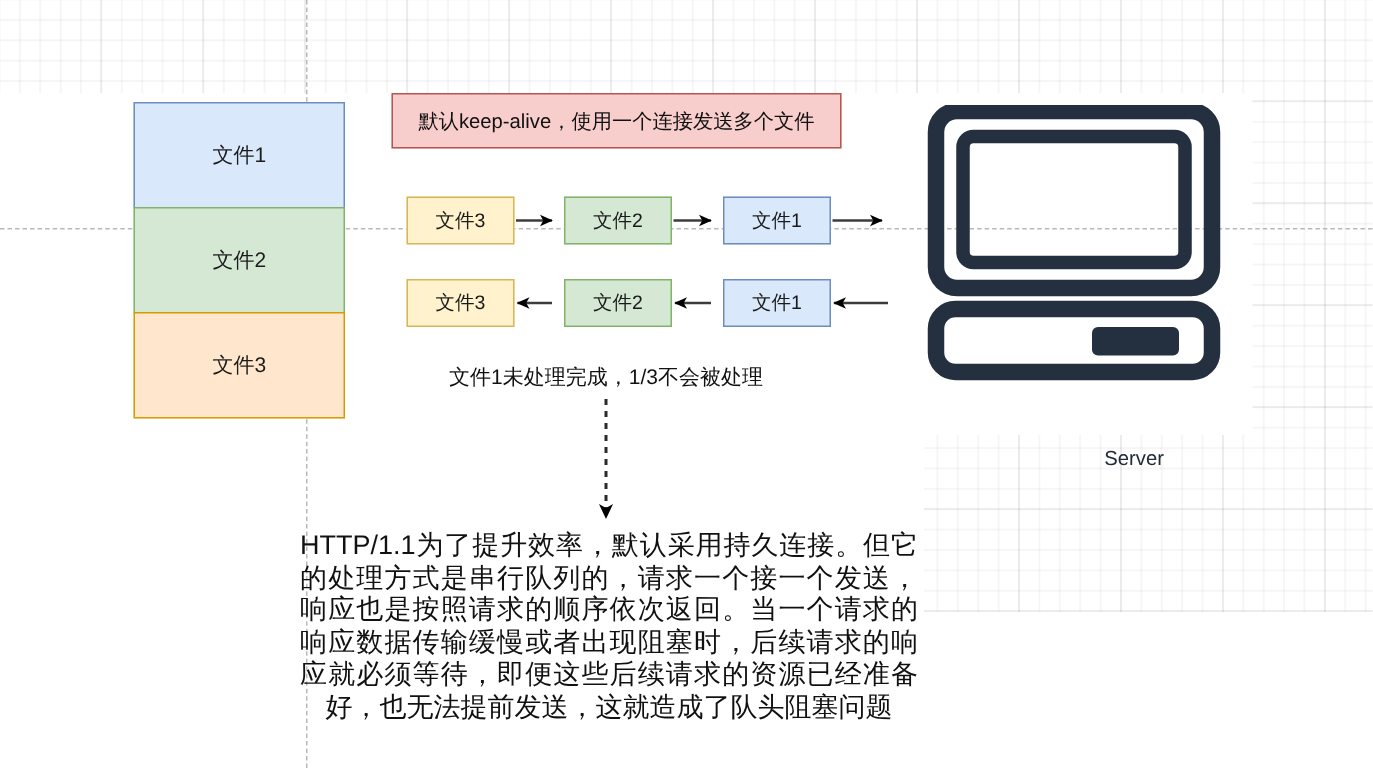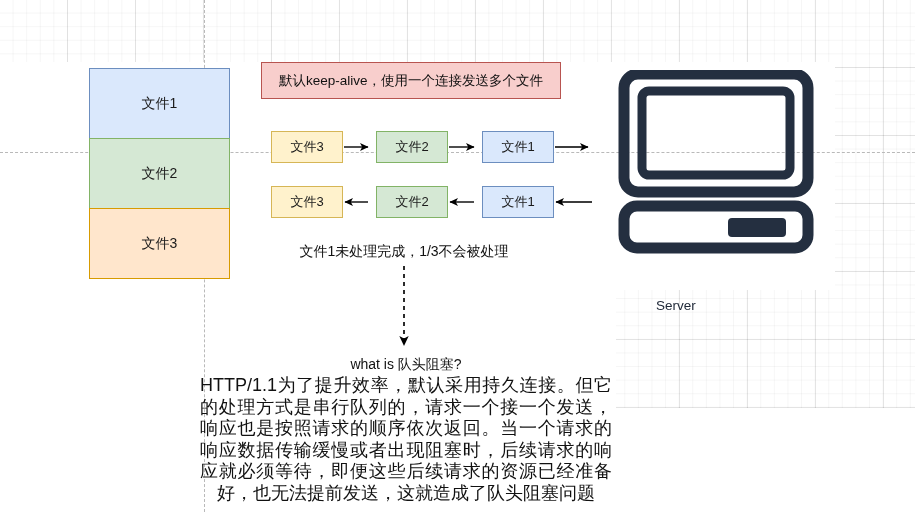--- a/index.html
+++ b/index.html
@@ -133,21 +133,21 @@
     width: 400px;
     text-align: center;
     font-size: 14px;
     color: #111111;
   }
   #server-label {
     position: absolute;
     left: 656px;
     top: 298px;
     width: 120px;
-    text-align: left;
+    text-align: right;
     font-size: 13.5px;
     color: #222b3a;
   }
 
   
   #explain-block {
     position: absolute;
     left: 200px;
     top: 353px;
     width: 412px;
@@ -260,17 +260,16 @@
     <rect x="24" y="21" width="148" height="84" rx="7" ry="7" fill="none" stroke="#242f40" stroke-width="9"></rect>
     <rect x="6" y="136" width="184" height="42" rx="13" ry="13" fill="none" stroke="#242f40" stroke-width="11"></rect>
     <rect x="110" y="148" width="58" height="19" rx="4" ry="4" fill="#242f40"></rect>
   </svg>
 
   <div id="server-label">
     <span>Server</span>
   </div>
 
   <div id="explain-block">
-    <div id="explain-title">what is 队头阻塞?</div>
     <div id="explain-body">HTTP/1.1为了提升效率，默认采用持久连接。但它的处理方式是串行队列的，请求一个接一个发送，响应也是按照请求的顺序依次返回。当一个请求的响应数据传输缓慢或者出现阻塞时，后续请求的响应就必须等待，即便这些后续请求的资源已经准备好，也无法提前发送，这就造成了队头阻塞问题</div>
   </div>
 
 </div>
 
 </body></html>

